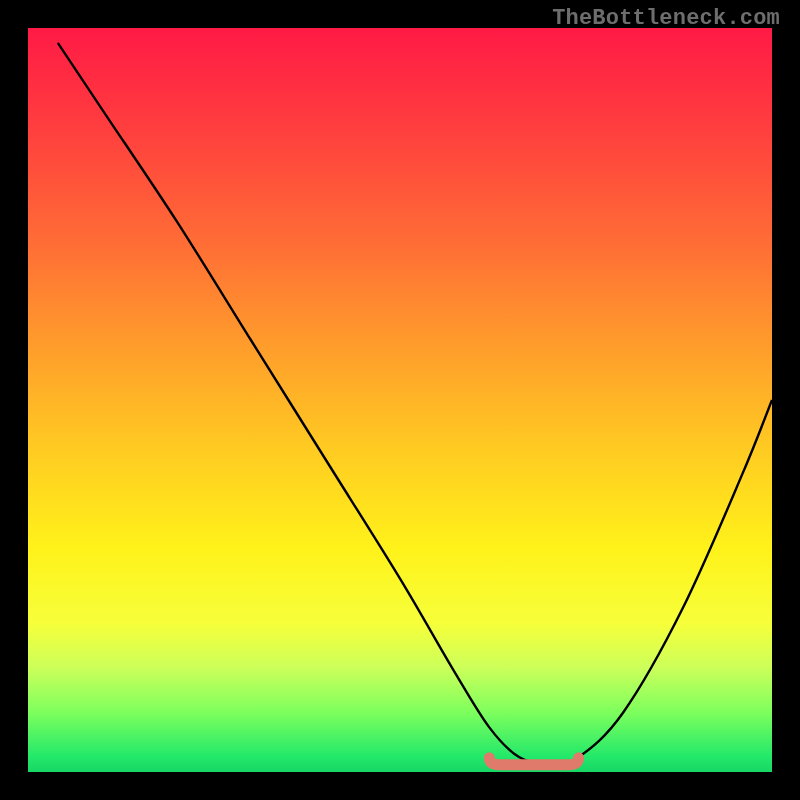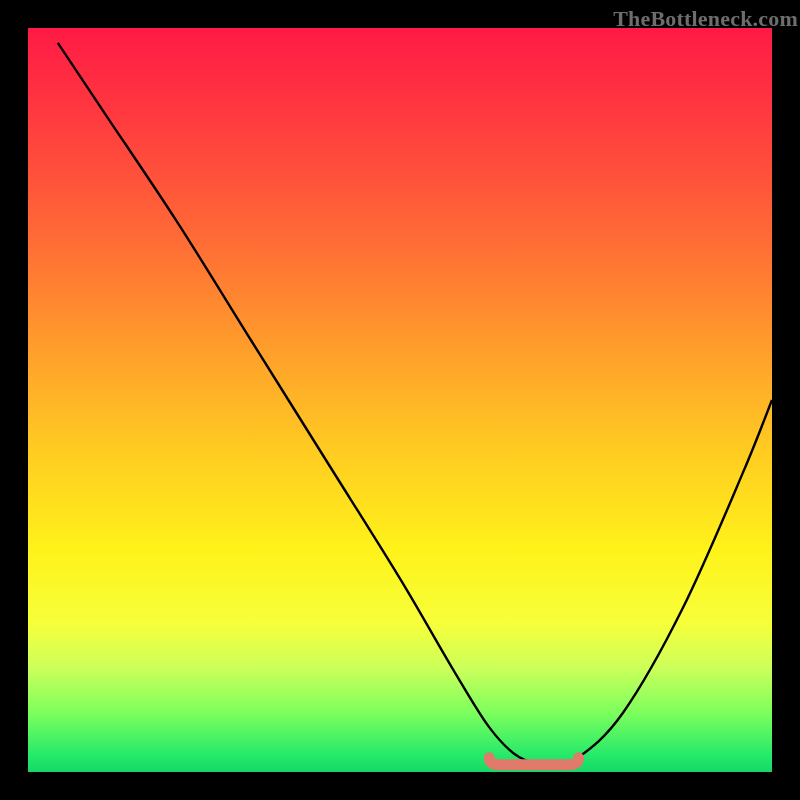--- a/index.html
+++ b/index.html
@@ -34,22 +34,22 @@
       #fff21a 70%,
       #f6ff3a 80%,
       #ccff5a 86%,
       #7dff5d 92%,
       #22e86a 98%,
       #17d765 100%);
   }
   .watermark {
     position: absolute;
     top: 6px;
-    right: 2px;
-    font-family: Liberation Serif, serif;
+    right: 20px;
+    font-family: Liberation Mono, monospace;
     font-size: 22px;
     font-weight: 600;
     color: #6d6d6d;
     letter-spacing: 0.2px;
   }
   svg.curve {
     position: absolute;
     left: 0;
     top: 0;
     width: 744px;

